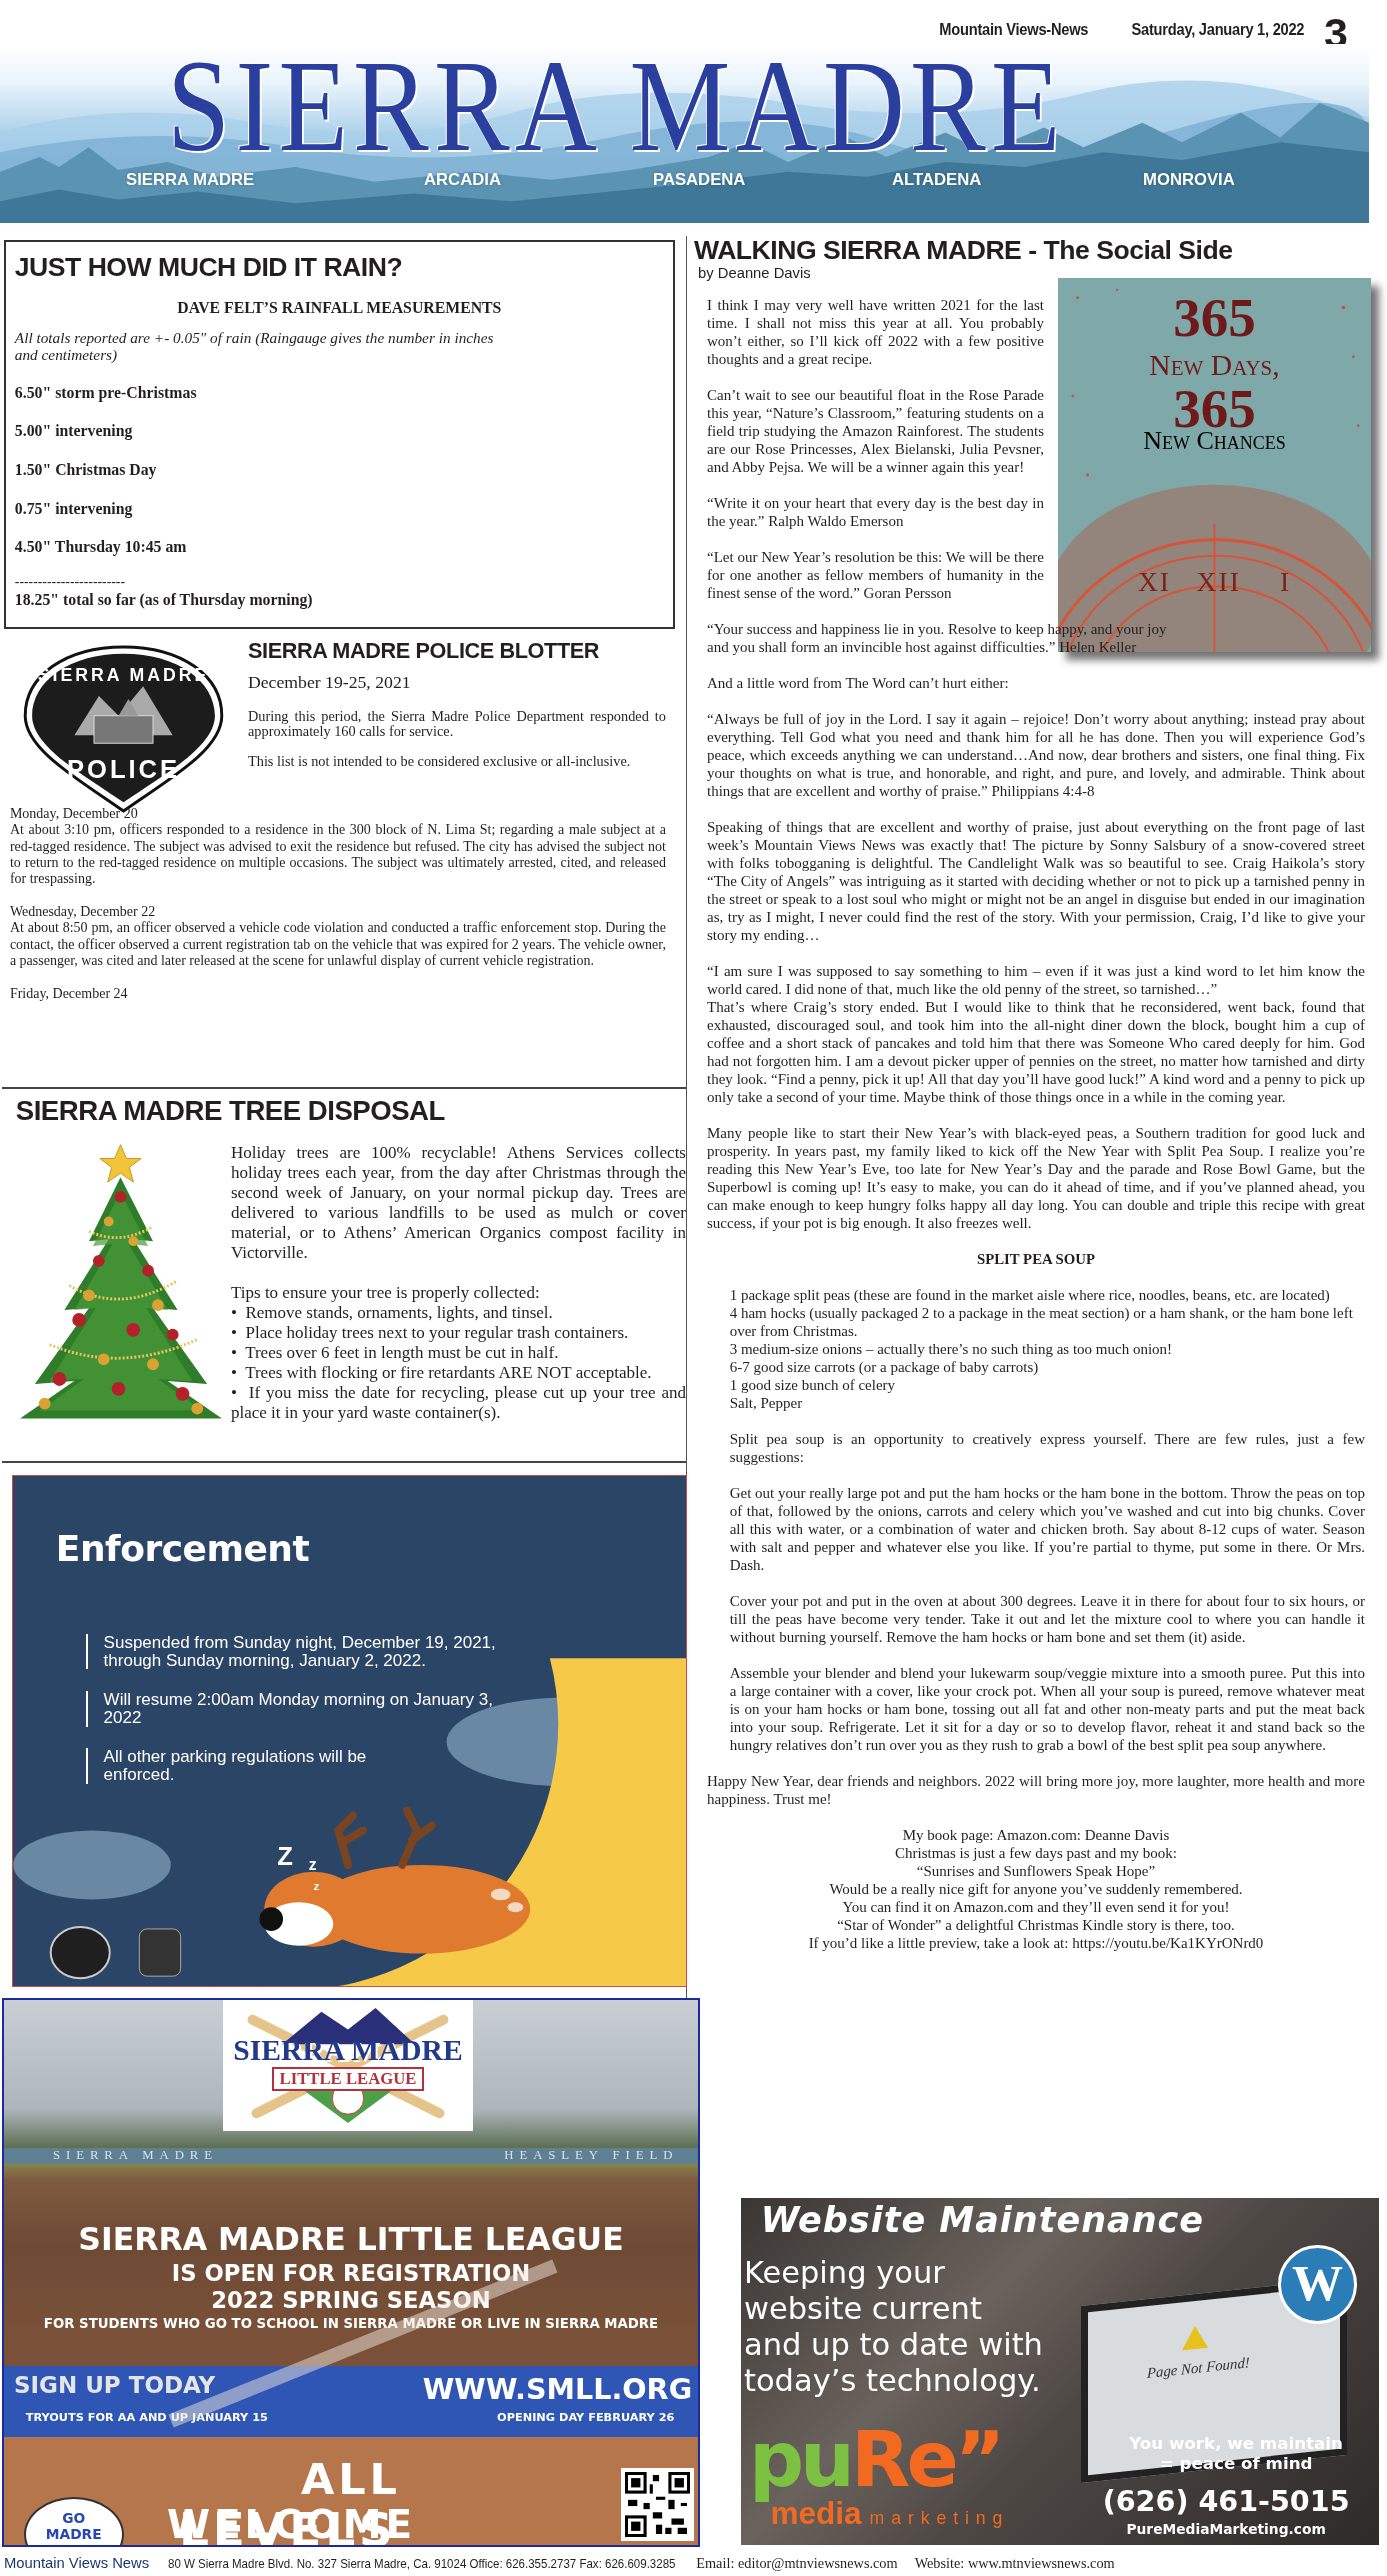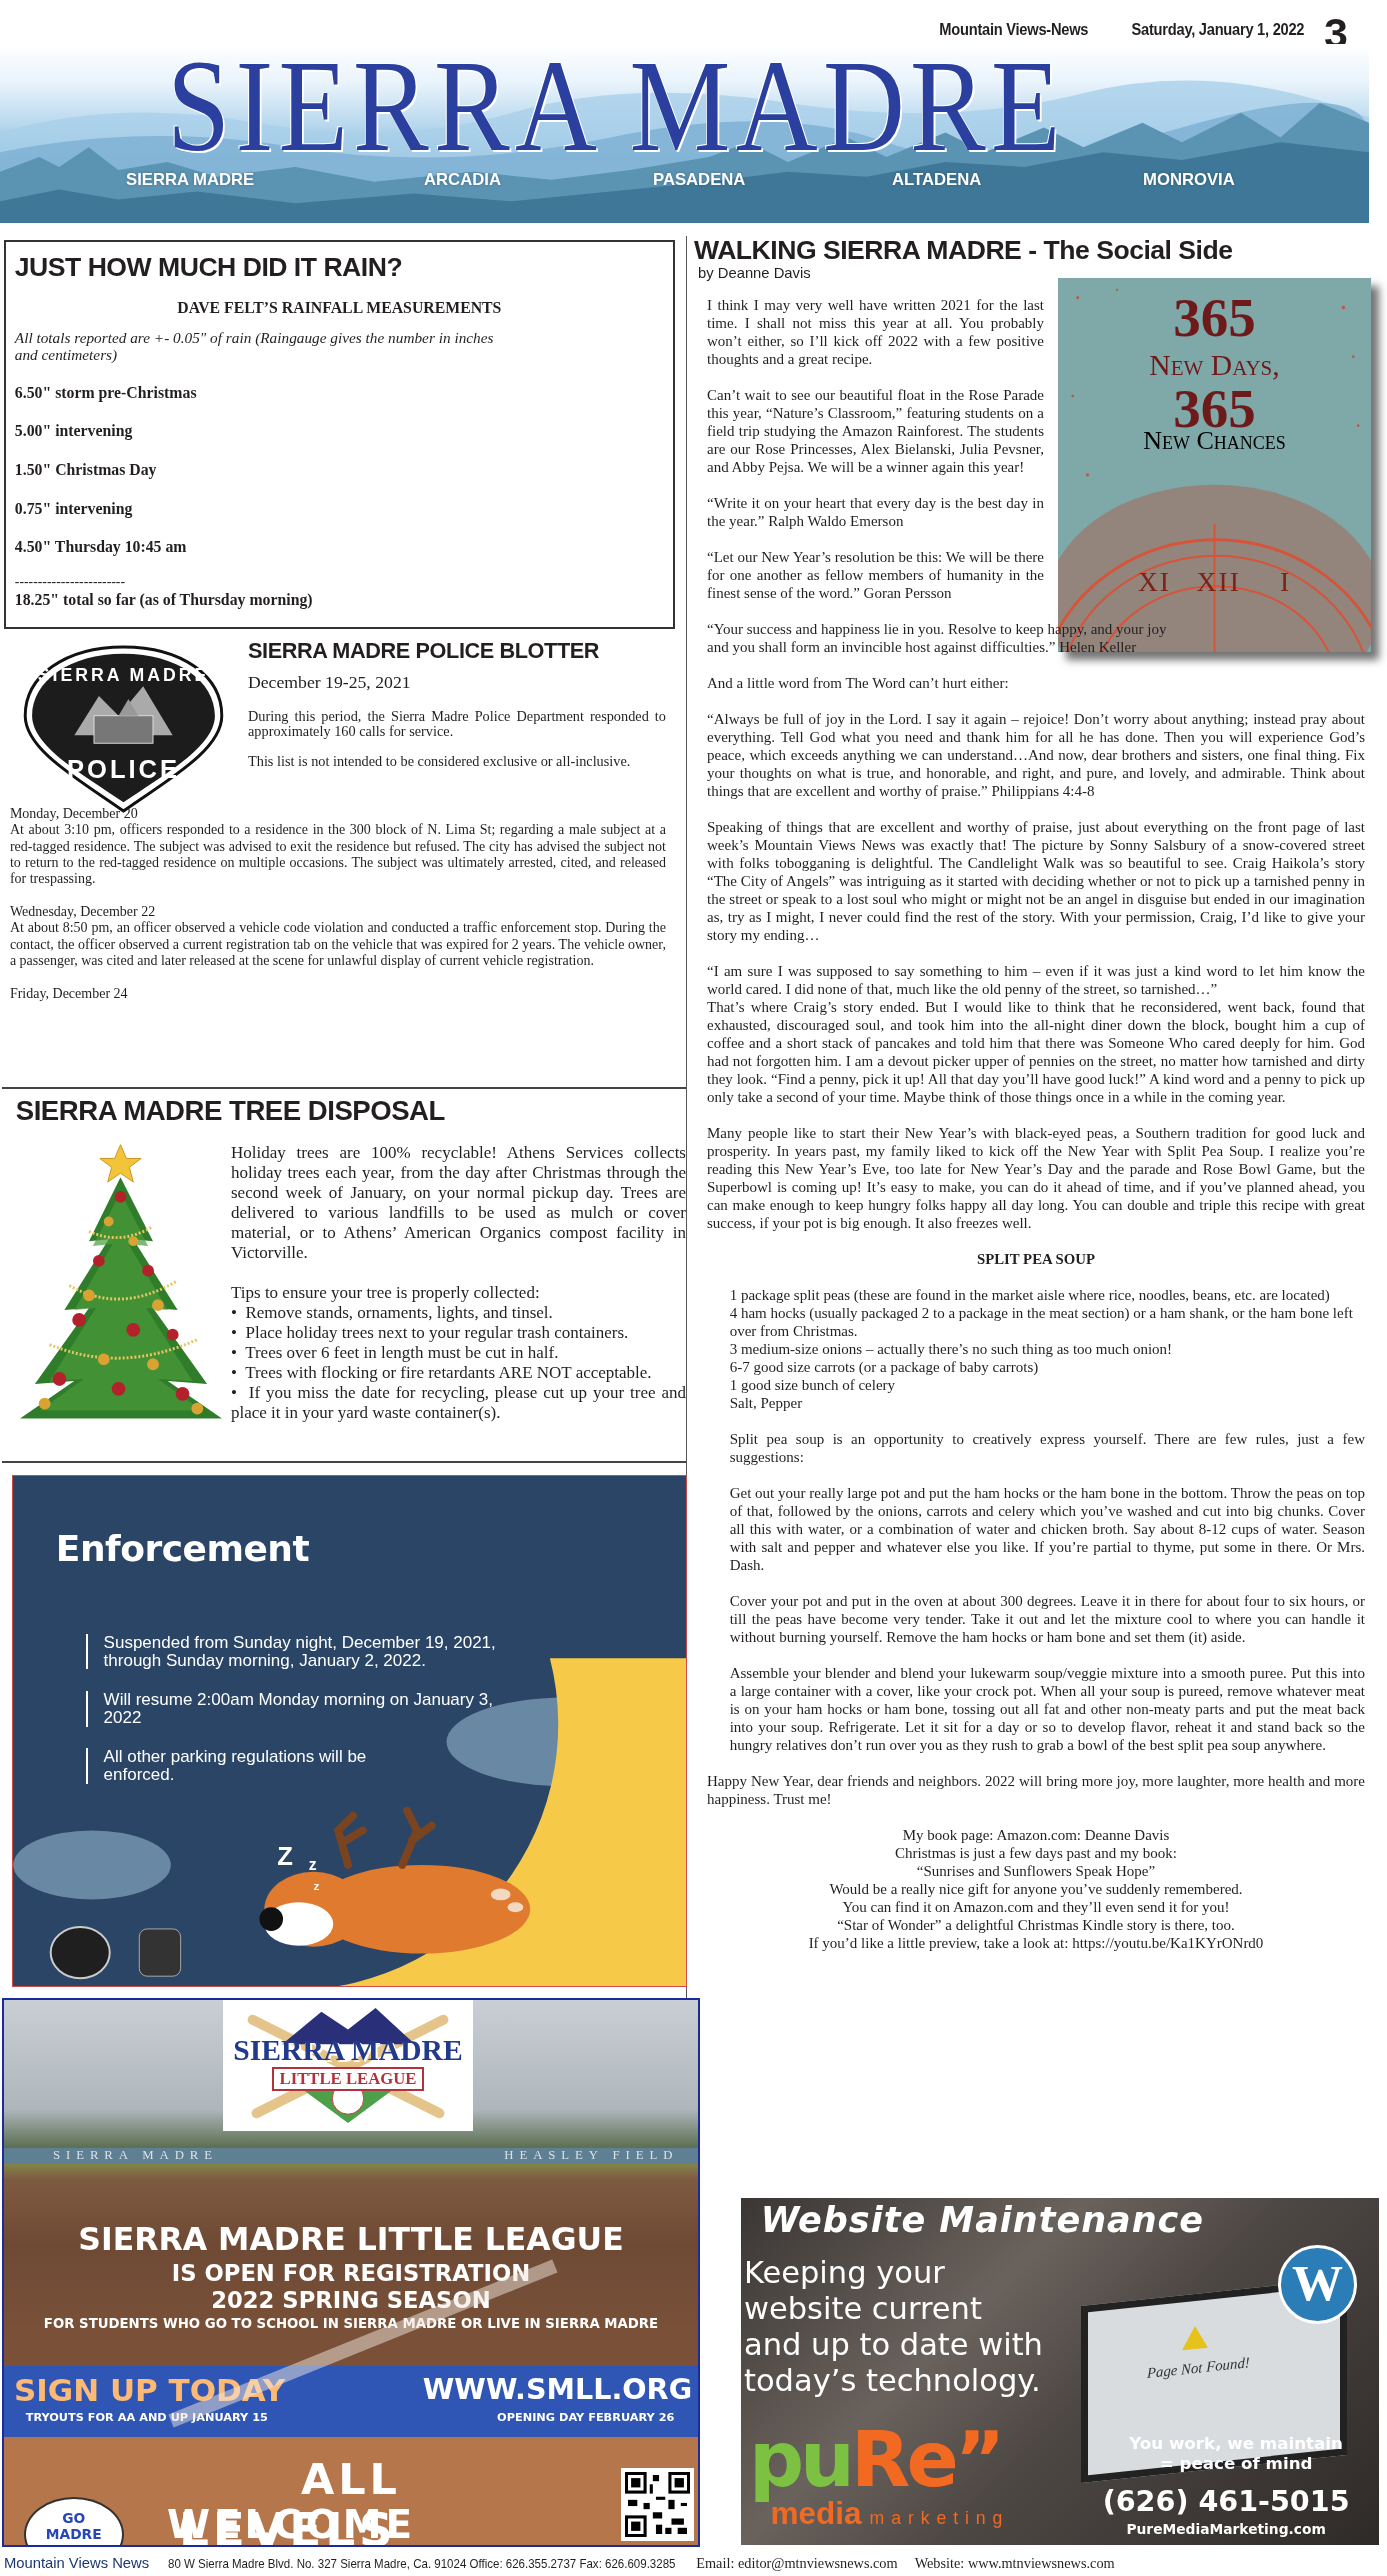--- a/index.html
+++ b/index.html
@@ -269,21 +269,21 @@
   </div>
   <div class="fence">
     <span>SIERRA MADRE</span>
     <span class="r">HEASLEY FIELD</span>
   </div>
   <div class="big" style="top:207px; font-size:31.5px;">SIERRA MADRE LITTLE LEAGUE</div>
   <div class="big" style="top:246px; font-size:22.7px;">IS OPEN FOR REGISTRATION</div>
   <div class="big" style="top:273px; font-size:22.7px;">2022 SPRING SEASON</div>
   <div class="big" style="top:302px; font-size:13.3px;">FOR STUDENTS WHO GO TO SCHOOL IN SIERRA MADRE OR LIVE IN SIERRA MADRE</div>
   <div class="band-blue">
-    <div style="position:absolute; left:9.9px; top:5.9px; color:#fdba74; font-family:'DejaVu Sans',sans-serif; font-weight:bold; font-size:31px;">SIGN UP TODAY</div>
+    <div style="position:absolute; left:9.9px; top:5.9px; color:#e5e5e5; font-family:'DejaVu Sans',sans-serif; font-weight:bold; font-size:23px;">SIGN UP TODAY</div>
     <div style="position:absolute; left:21.7px; top:45px; color:#fff; font-family:'DejaVu Sans',sans-serif; font-weight:bold; font-size:11.3px;">TRYOUTS  FOR AA AND UP JANUARY 15</div>
     <div style="position:absolute; right:5.9px; top:5.9px; color:#fff; font-family:'DejaVu Sans',sans-serif; font-weight:bold; font-size:28.6px;">WWW.SMLL.ORG</div>
     <div style="position:absolute; right:23.6px; top:45px; color:#fff; font-family:'DejaVu Sans',sans-serif; font-weight:bold; font-size:11.3px;">OPENING DAY FEBRUARY 26</div>
   </div>
   <div class="dirt"></div>
   <div class="chalk"></div>
   <div class="big" style="top:443px; font-size:43px; line-height:45px; letter-spacing:3.9px;">ALL</div>
   <div class="big" style="top:493px; font-size:47px; line-height:45px; letter-spacing:3.9px; text-align:left; left:175px; width:auto;">LEVELS</div>
 
   <div class="ball">

